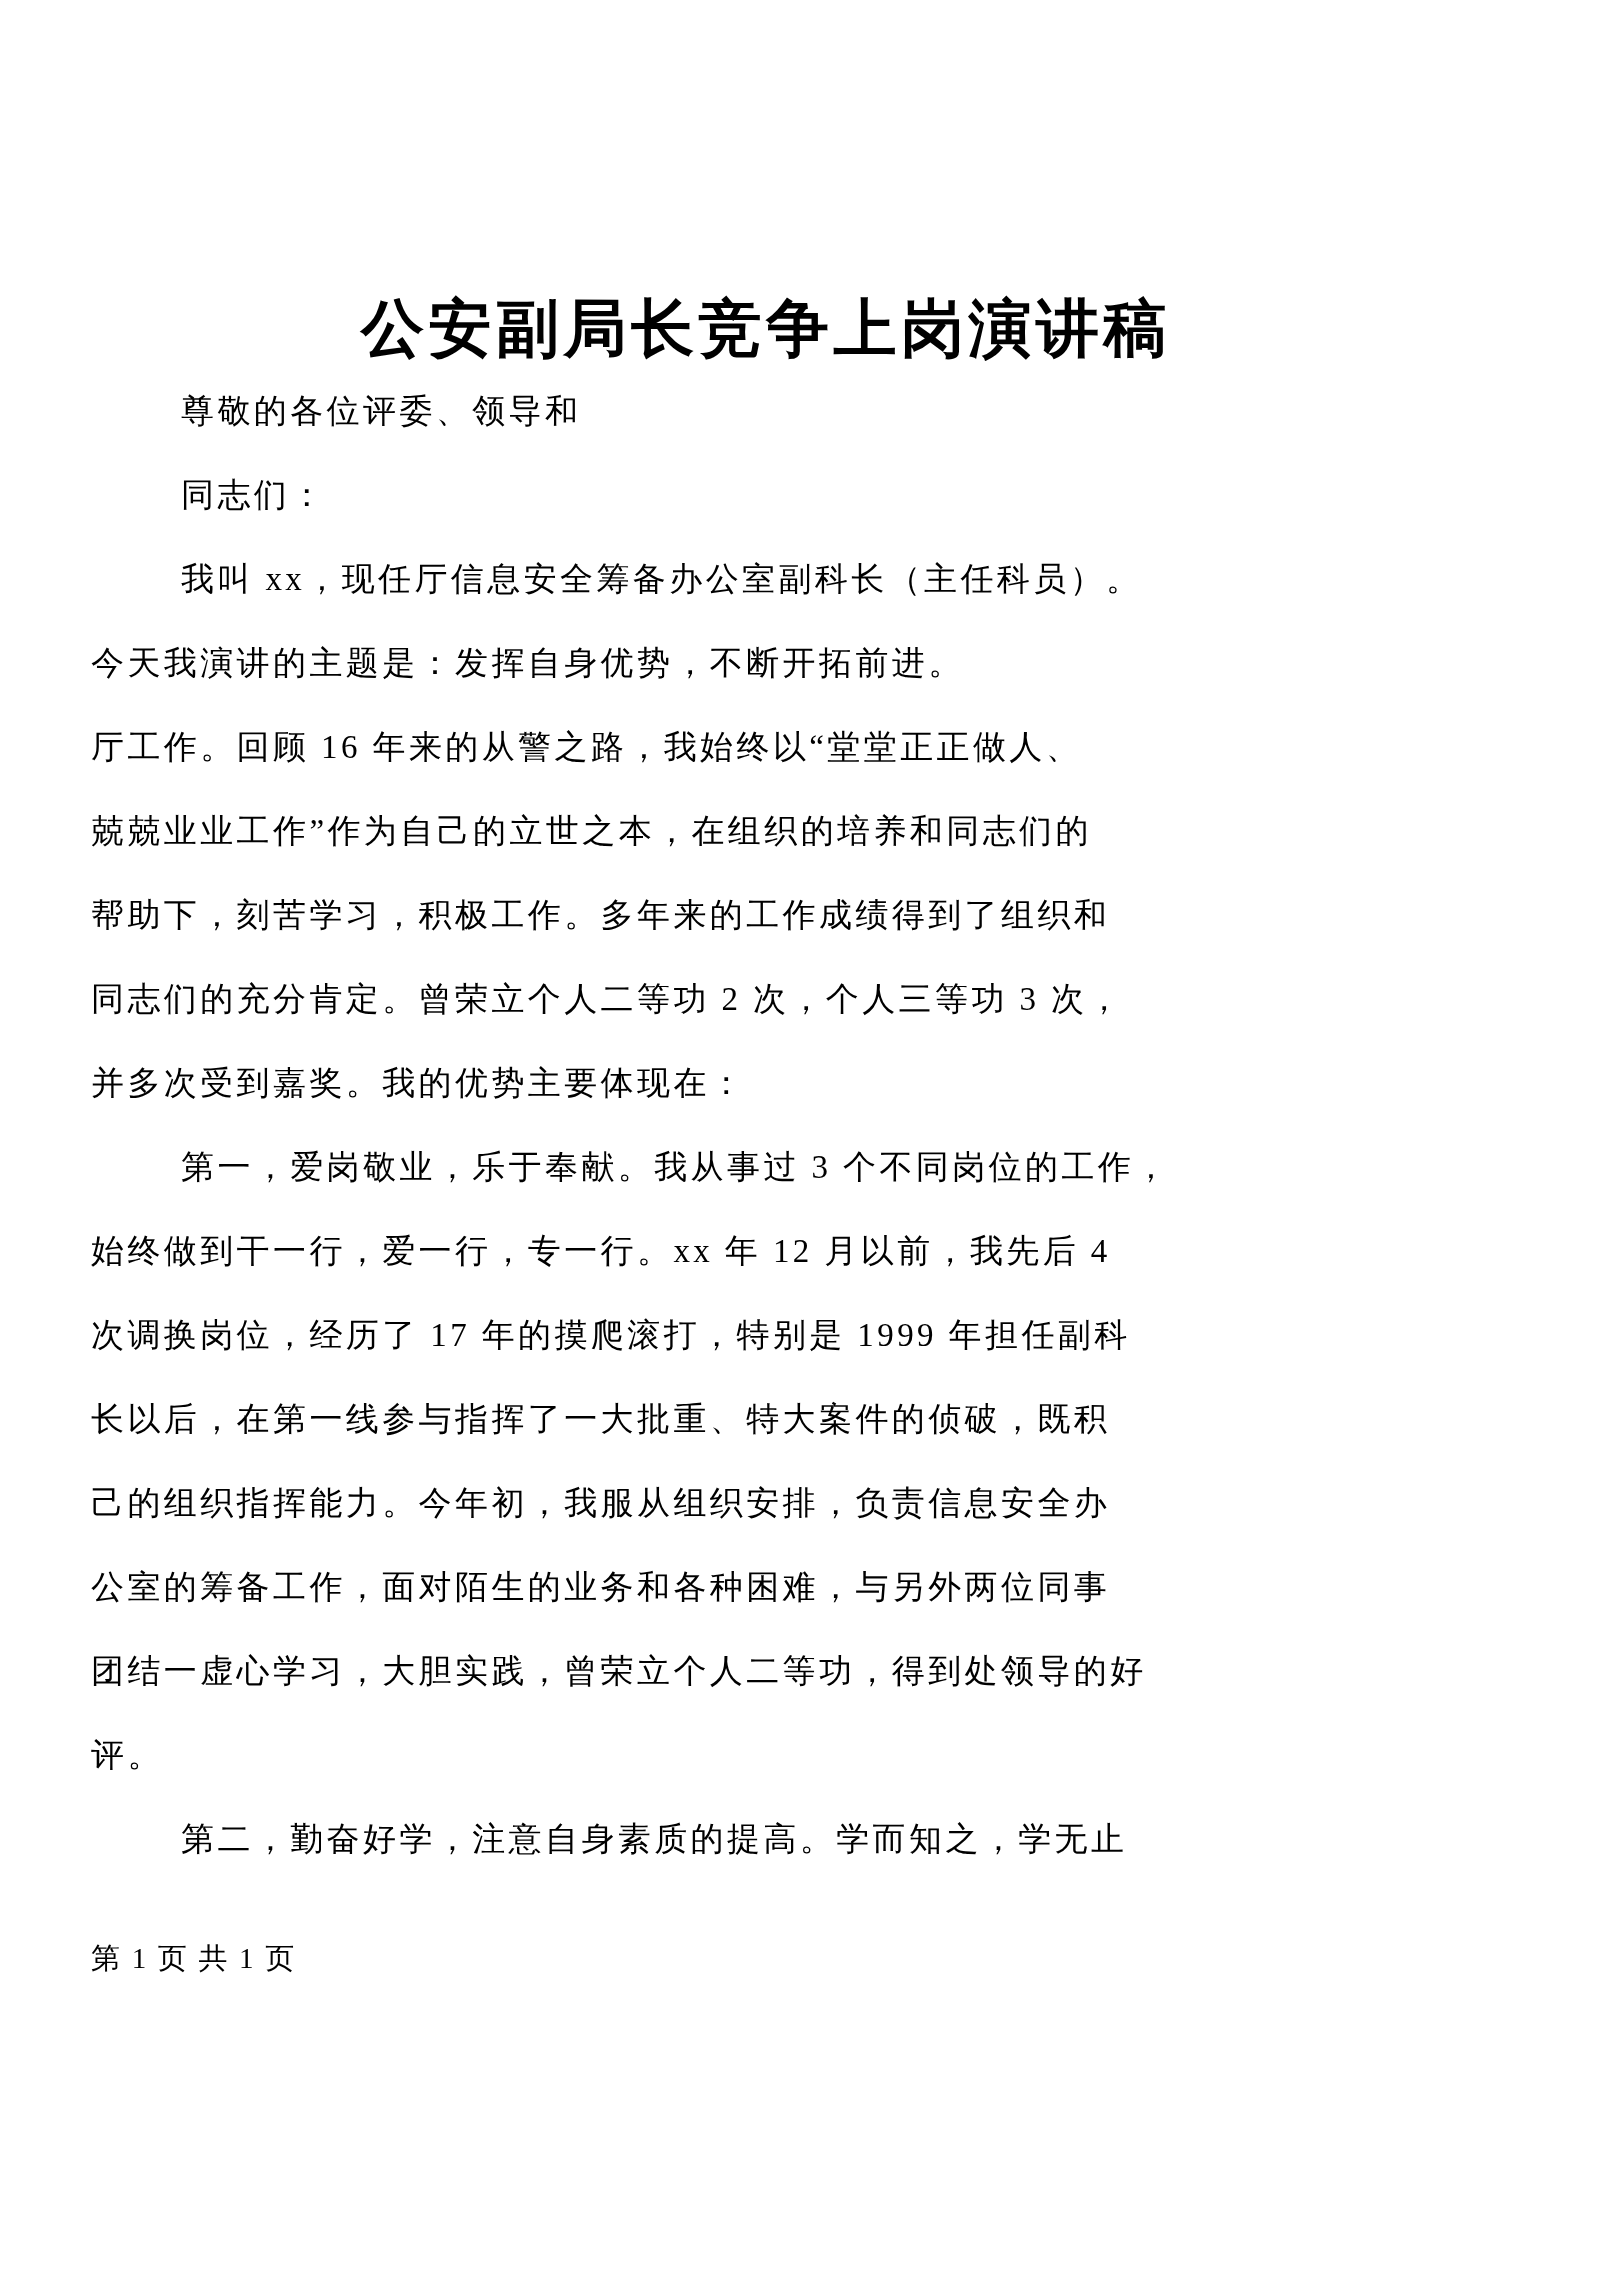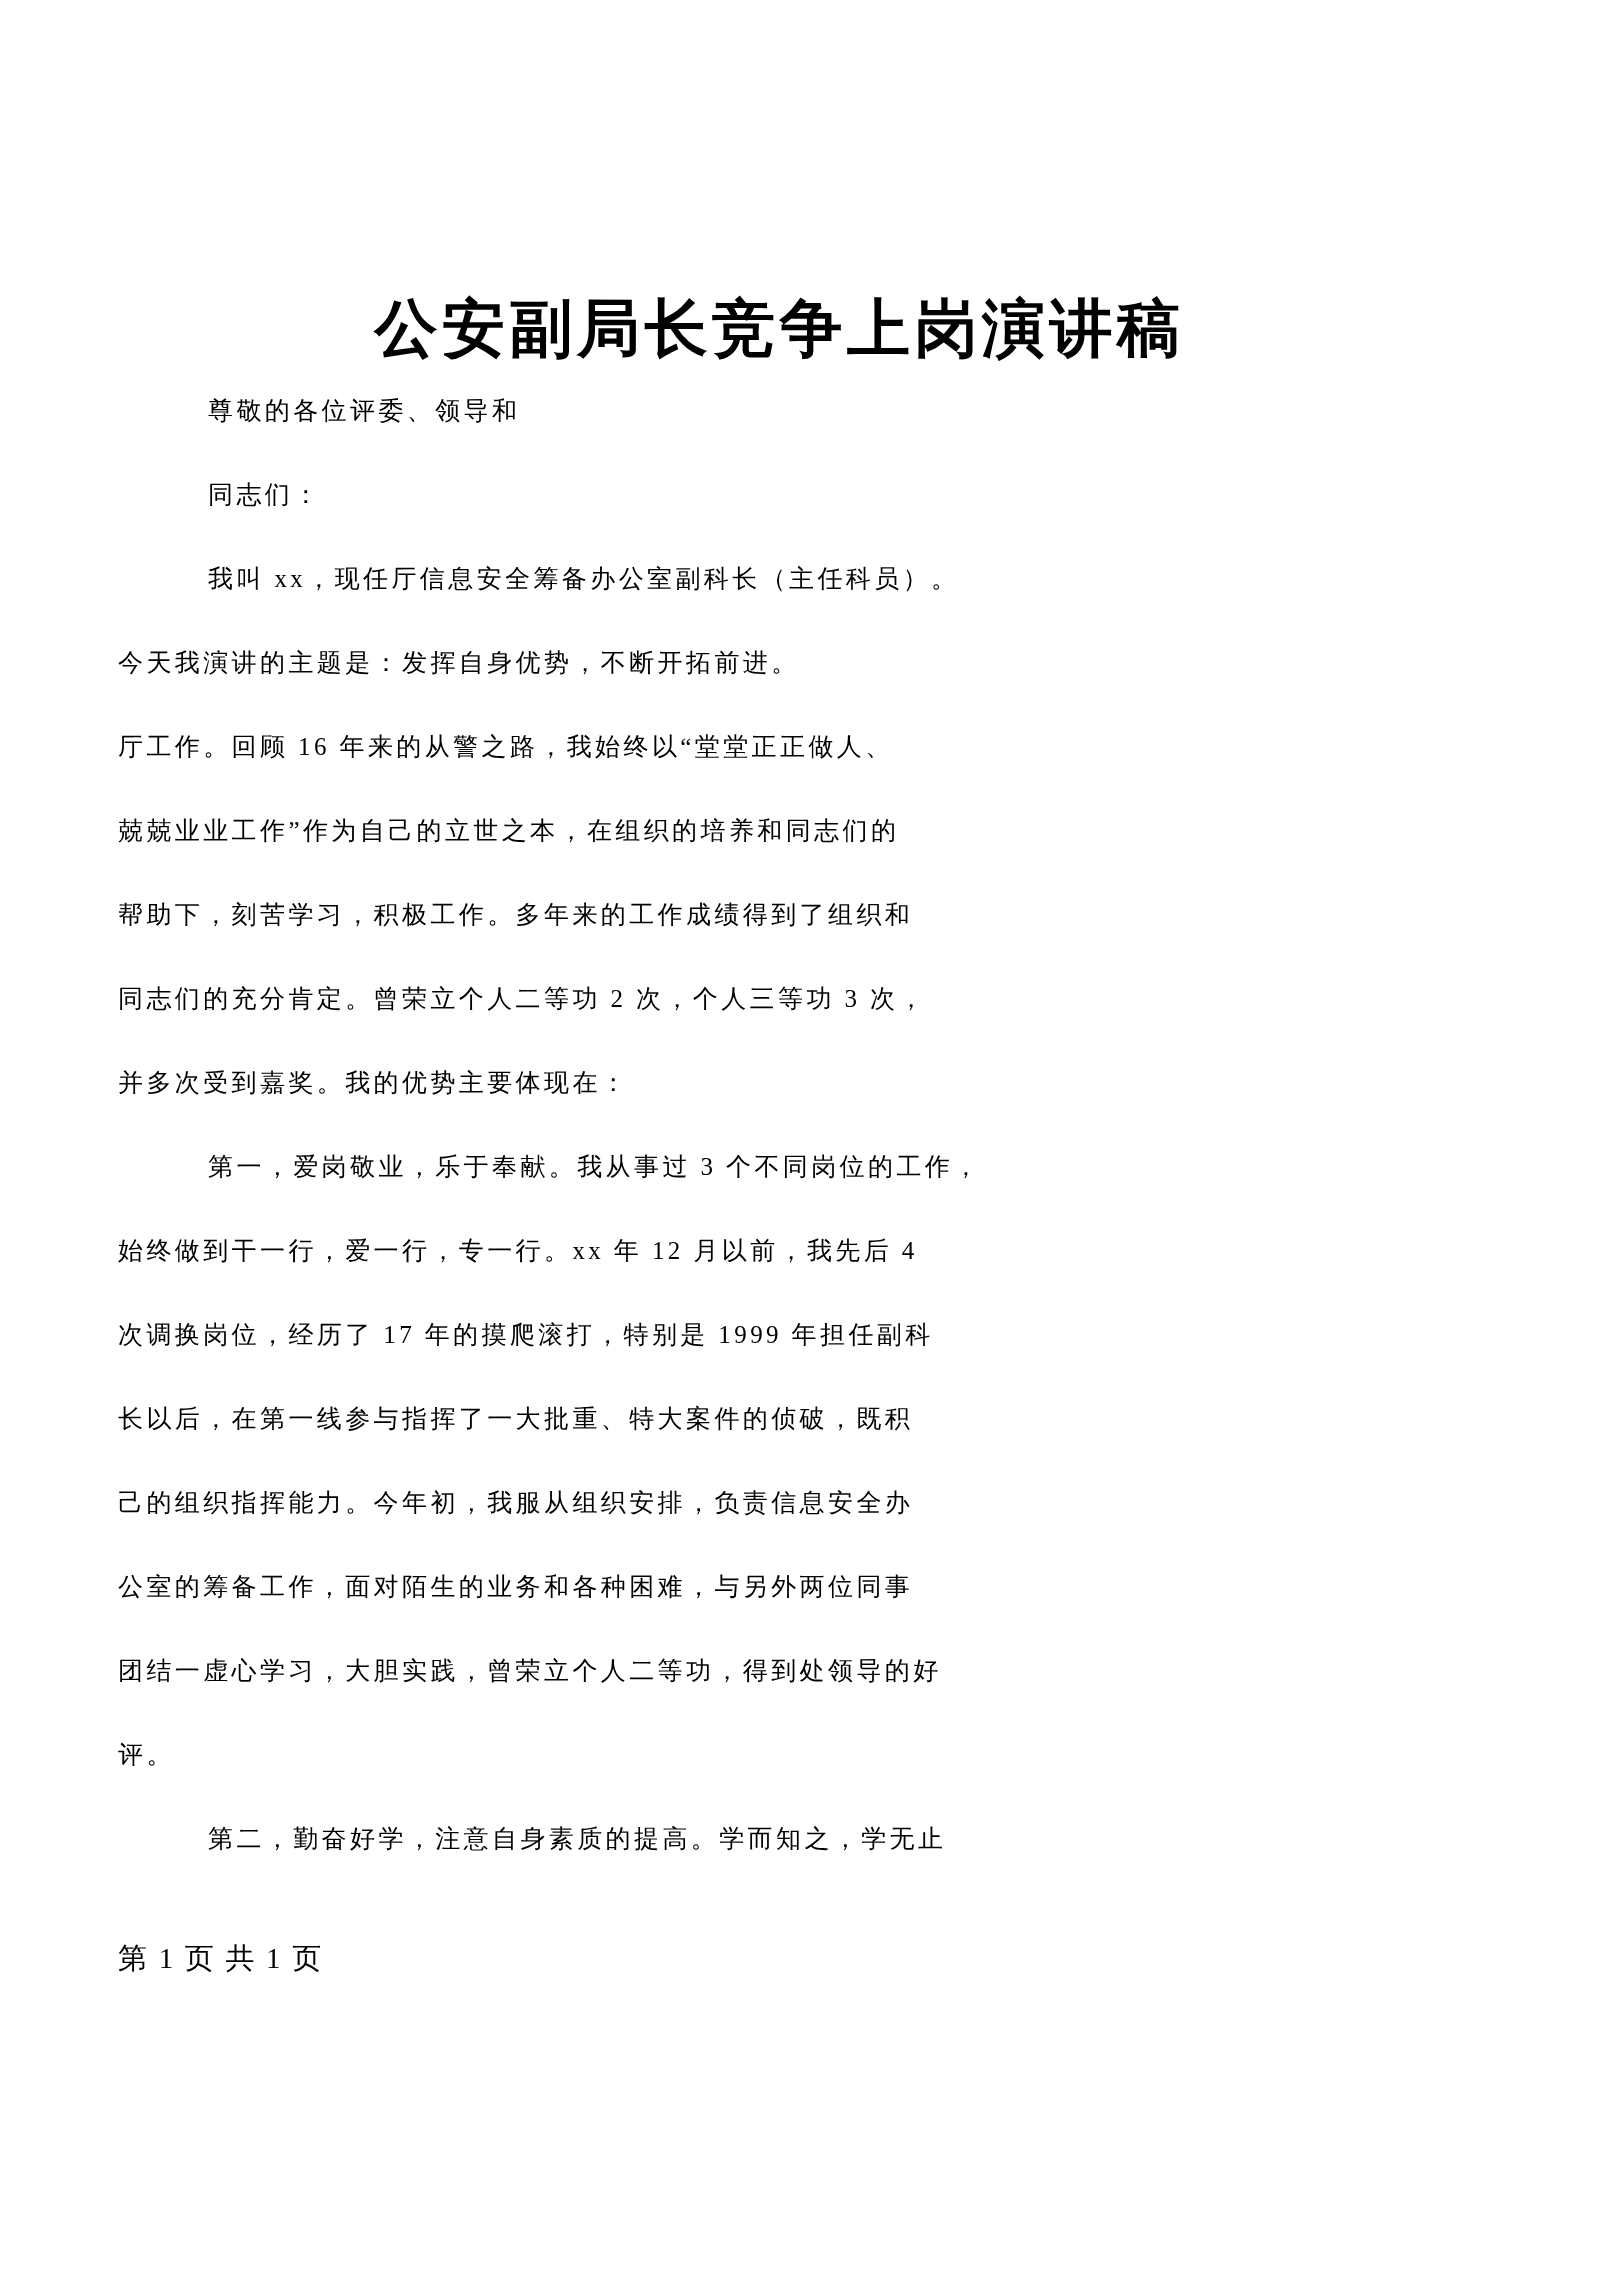--- a/index.html
+++ b/index.html
@@ -11,38 +11,38 @@
     width: 1623px;
     height: 2295px;
     color: #000000;
     font-family: "Liberation Serif", "DejaVu Serif", serif;
     overflow: hidden;
   }
   .page {
     box-sizing: border-box;
     width: 1623px;
     height: 2295px;
-    padding: 298px 182px 0 118px;
+    padding: 298px 182px 0 91px;
   }
   .title {
     margin: 0;
     font-size: 63px;
     line-height: 63px;
     font-weight: bold;
     text-align: center;
     letter-spacing: 4.5px;
     white-space: nowrap;
   }
   .doc-body {
     margin-top: 8.4px;
   }
   .line {
     height: 84px;
     line-height: 84px;
-    font-size: 25px;
+    font-size: 33px;
     letter-spacing: 3.4px;
     white-space: nowrap;
     font-family: Liberation Serif, serif;
   }
   .line.indent {
     padding-left: 90px;
   }
   .footer {
     margin-top: 60px;
     height: 34px;

